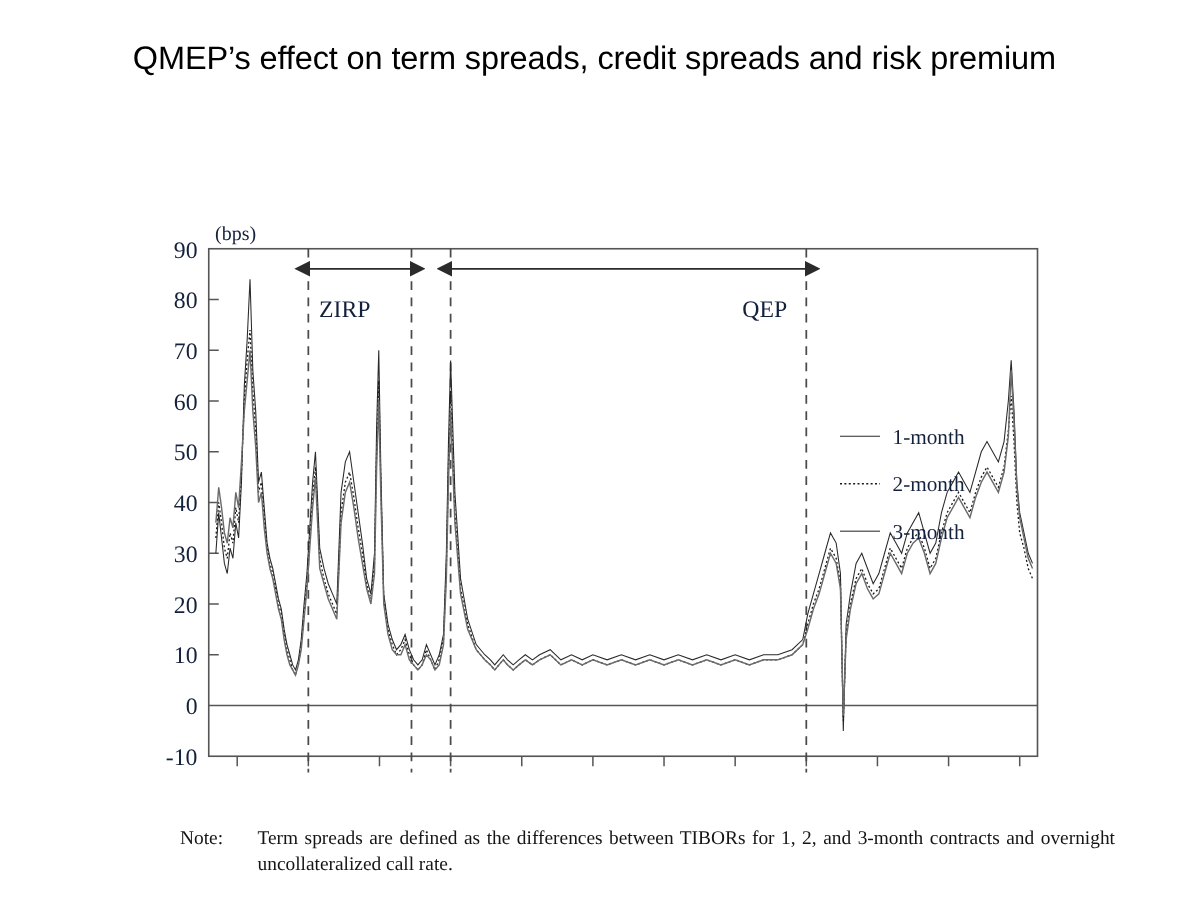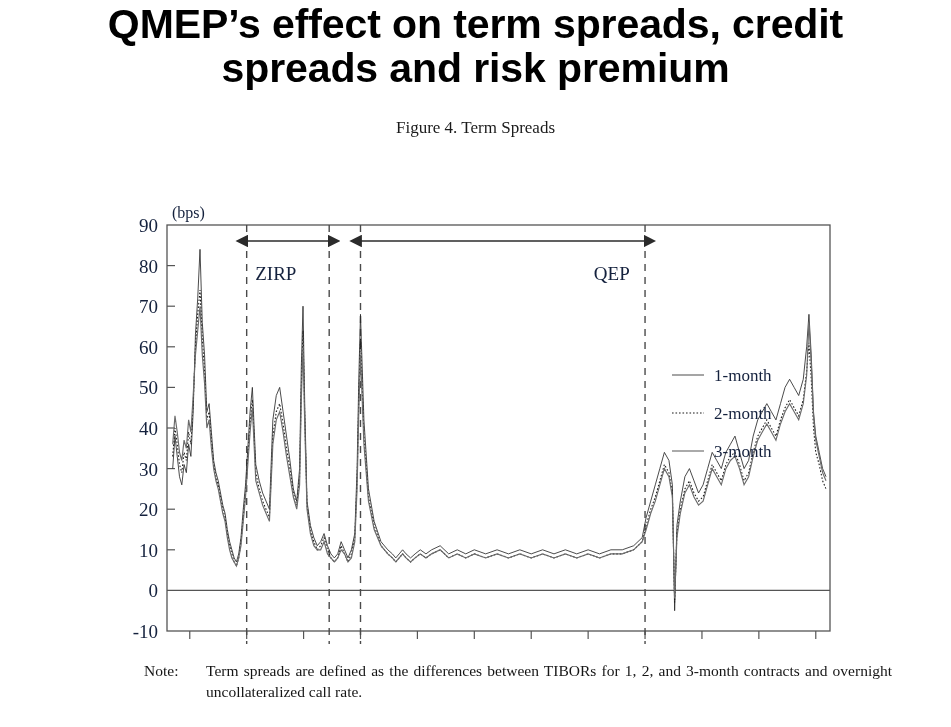--- a/index.html
+++ b/index.html
@@ -18,27 +18,27 @@
   #slide {
     position: absolute;
     left: 0; top: 0;
     width: 951px;
     height: 727px;
     background: #ffffff;
   }
   #slide-title {
     position: absolute;
     left: 60px;
-    top: 2px;
+    top: 24px;
     width: 831px;
     text-align: center;
     font-family: "Liberation Sans", sans-serif;
-    font-size: 41px;
+    font-size: 26px;
     line-height: 44px;
-    font-weight: bold;
+    font-weight: normal;
     color: #000000;
     letter-spacing: -0.1px;
   }
   #figure-block {
     position: absolute;
     left: 0;
     top: 118px;
     width: 951px;
     height: 600px;
   }
@@ -147,21 +147,20 @@
 </style>
 </head>
 <body>
 
 <div id="slide">
 
   <div id="slide-title">QMEP’s effect on term spreads, credit spreads and risk premium</div>
 
   <div id="figure-block">
 
-    <div id="figure-caption">Figure 4. Term Spreads</div>
 
     <div id="chart-wrap">
       <svg id="term-spread-chart" width="951" height="500" viewBox="0 0 951 500">
         <defs>
           <marker id="arrL" markerWidth="9" markerHeight="9" refX="8" refY="4.5" orient="auto">
             <path d="M9,0 L9,9 L0,4.5 z" fill="#2b2b2b"></path>
           </marker>
           <marker id="arrR" markerWidth="9" markerHeight="9" refX="1" refY="4.5" orient="auto">
             <path d="M0,0 L0,9 L9,4.5 z" fill="#2b2b2b"></path>
           </marker>

